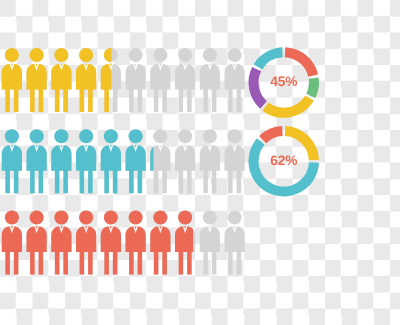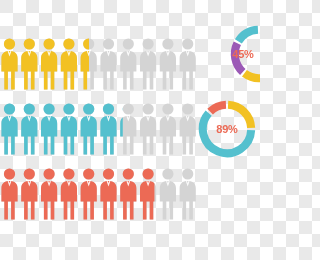--- a/index.html
+++ b/index.html
@@ -381,34 +381,34 @@
           </g>
           <g transform="translate(179.20000000000002,2)" fill="#EC6A55">
             <circle cx="8.5" cy="6" r="5.6"></circle>
             <path d="M8.5,13 C3.2,13 0.4,15.6 0.4,20.4 L0.4,33.5 L3.3,33.5 L3.3,51.5 L6.9,51.5 L6.9,33.5 L10.1,33.5 L10.1,51.5 L13.7,51.5 L13.7,33.5 L16.6,33.5 L16.6,20.4 C16.6,15.6 13.8,13 8.5,13 Z"></path>
             <path d="M6.6,13.2 L8.5,18.6 L10.4,13.2 L9.2,13 L8.5,15.2 L7.8,13 Z" fill="#ffffff" opacity="0.9"></path>
           </g>
         </g>
       </svg>
   </div>
 
-  <div class="donut" style="left:196px; top:23px;padding-left:32px;">
+  <div class="donut" style="left:196px; top:35px;">
     <svg viewBox="0 0 100 100" width="62" height="62">
         <path d="M 51.70 11.04 A 39 39 0 0 1 87.95 41.03" fill="none" stroke="#EC6A55" stroke-width="13" stroke-linecap="butt"></path>
         <path d="M 88.59 44.37 A 39 39 0 0 1 84.96 67.28" fill="none" stroke="#6BBE7B" stroke-width="13" stroke-linecap="butt"></path>
         <path d="M 83.32 70.26 A 39 39 0 0 1 26.47 81.11" fill="none" stroke="#F2C123" stroke-width="13" stroke-linecap="butt"></path>
         <path d="M 23.85 78.94 A 39 39 0 0 1 15.04 32.72" fill="none" stroke="#9B59B6" stroke-width="13" stroke-linecap="butt"></path>
         <path d="M 16.68 29.74 A 39 39 0 0 1 48.30 11.04" fill="none" stroke="#54C0CE" stroke-width="13" stroke-linecap="butt"></path>
       </svg>
     <div class="donut-label" style="color: rgb(236, 106, 85);">45%</div>
   </div>
 
   <div class="donut" style="left:196px; top:98px;">
     <svg viewBox="0 0 100 100" width="62" height="62">
         <path d="M 51.70 11.04 A 39 39 0 0 1 88.96 48.30" fill="none" stroke="#F2C123" stroke-width="13" stroke-linecap="butt"></path>
         <path d="M 88.96 51.70 A 39 39 0 1 1 20.43 24.57" fill="none" stroke="#54C0CE" stroke-width="13" stroke-linecap="butt"></path>
         <path d="M 22.76 22.09 A 39 39 0 0 1 48.30 11.04" fill="none" stroke="#EC6A55" stroke-width="13" stroke-linecap="butt"></path>
       </svg>
-    <div class="donut-label" style="color: rgb(236, 106, 85);">89%</div>
+    <div class="donut-label" style="color: rgb(236, 106, 85);">62%</div>
   </div>
 
 
 </div>
 
 </body></html>

